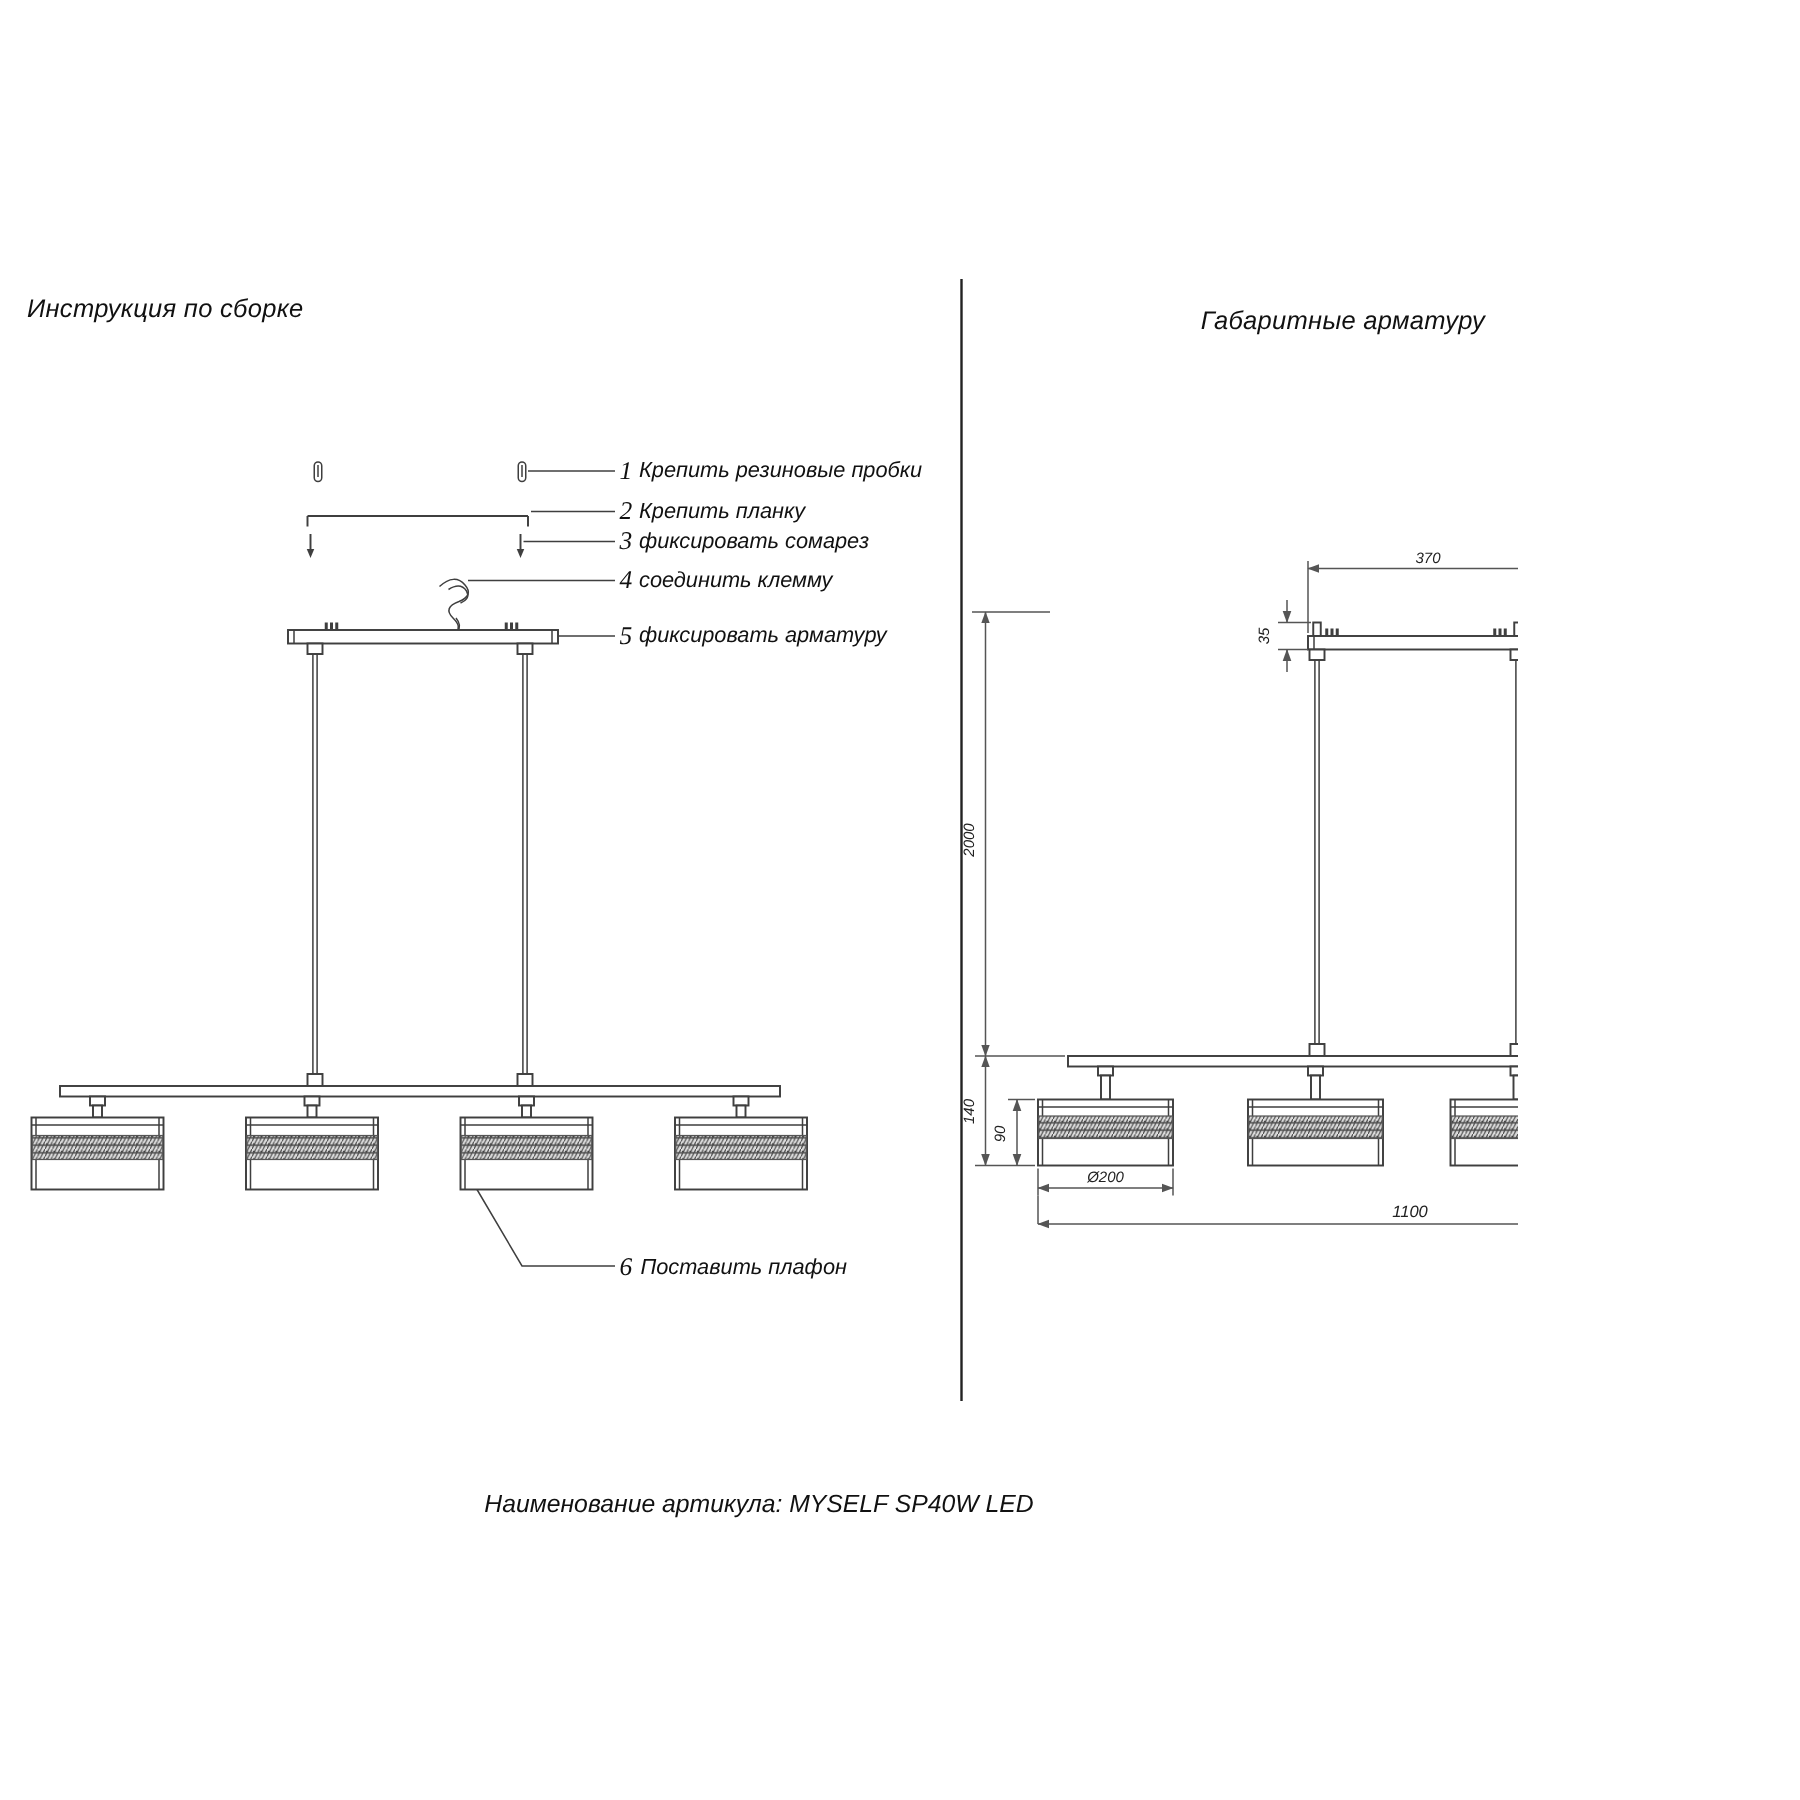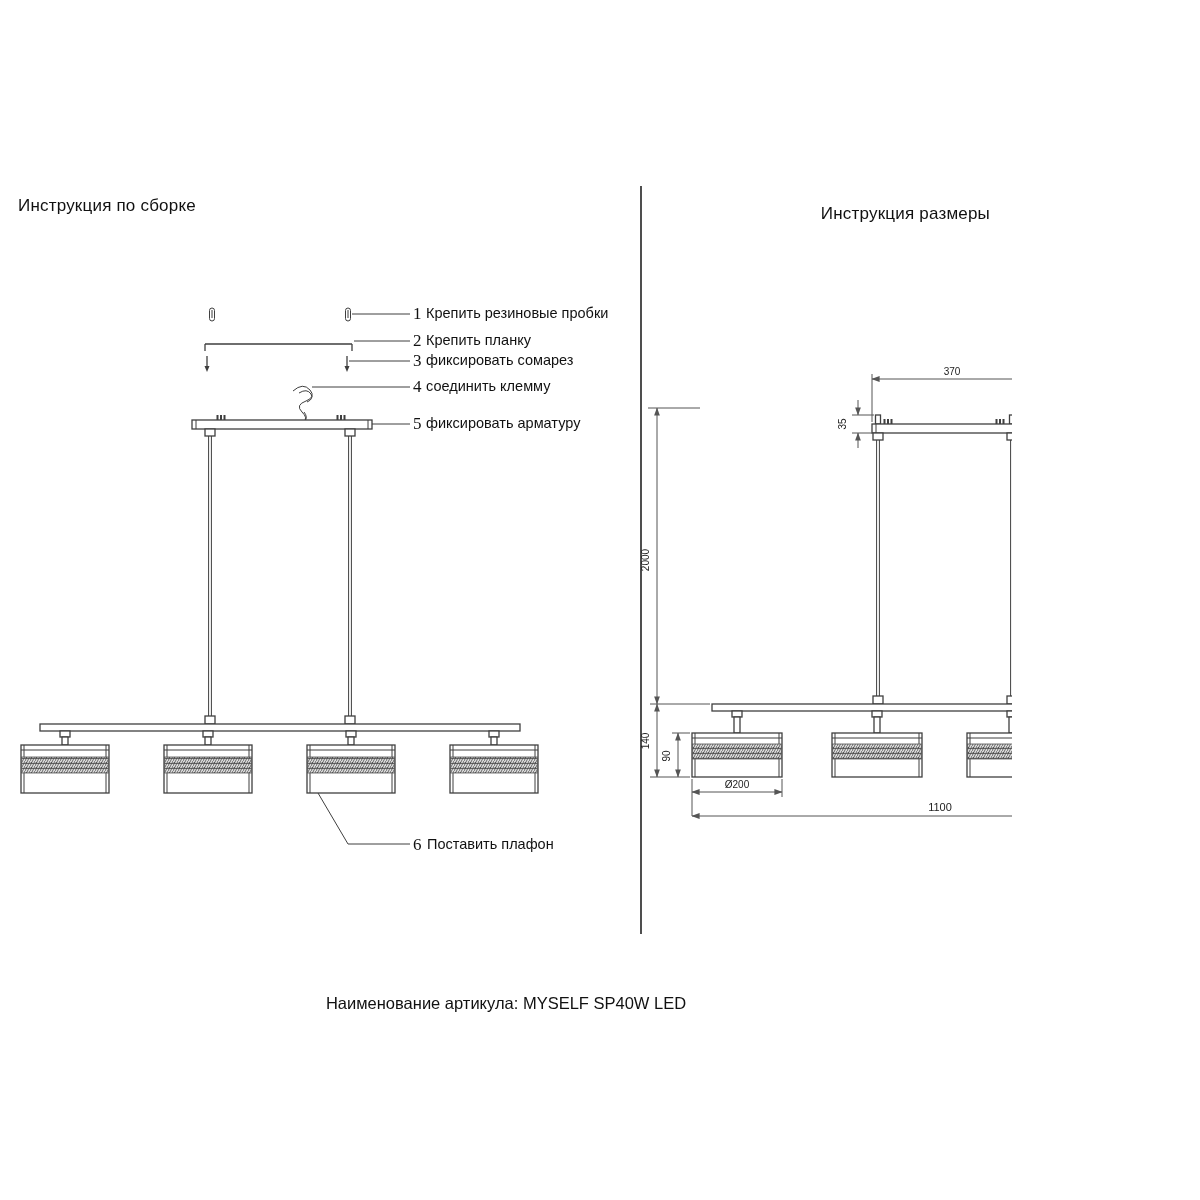--- a/index.html
+++ b/index.html
@@ -1,19 +1,19 @@
 <!DOCTYPE html>
 <html style="--line: #3f3f3f; --dim: #555555; --text: #111111; --bg: #ffffff;"><head>
 <meta charset="utf-8">
 <style>
   :root { --line:#3f3f3f; --dim:#555555; --text:#111111; --bg:#ffffff; }
   * { box-sizing: border-box; }
   body { margin:0; background:#fff; }
   .page { position:relative; width:1012px; height:1200px; background:var(--bg); overflow:hidden;
-          font-family:"Liberation Sans", sans-serif; color:var(--text); }
+          font-family:"Liberation Sans", sans-serif; color:var(--text);font-style:italic; }
   .title { position:absolute; font-size:17px; letter-spacing:.2px; }
   .title-left { top:196px; left:18px; }
   .title-right { top:204px; right:22px; }
   .footer { position:absolute; top:994px; left:0; right:0; text-align:center; font-size:16.5px; }
   svg { position:absolute; top:0; left:0; }
   .ln  { stroke:var(--line); fill:none; stroke-width:1.3; }
   .ln2 { stroke:var(--line); fill:none; stroke-width:1; }
   .fw  { fill:#ffffff; stroke:var(--line); stroke-width:1.3; }
   .fs  { fill:var(--line); stroke:none; }
   .dim { stroke:var(--dim); fill:none; stroke-width:1; }
@@ -21,21 +21,21 @@
   .t-lbl { font-family:"Liberation Sans", sans-serif; font-size:14.5px; fill:var(--text); }
   .t-dim { font-family:"Liberation Sans", sans-serif; font-size:10px; fill:#222; }
   .t-dim-lg { font-family:"Liberation Sans", sans-serif; font-size:11px; fill:#222; }
 </style>
 </head>
 <body>
 
 <div class="page">
 
   <div class="title title-left">Инструкция по сборке</div>
-  <div class="title title-right">Инструкция размеры</div>
+  <div class="title title-right">Габаритные арматуру</div>
   <div class="footer">Наименование артикула: MYSELF SP40W LED</div>
 
   <svg width="1200" height="1200" viewBox="0 0 1200 1200">
     <defs>
       <marker id="arr" viewBox="0 0 10 10" refX="9.5" refY="5" markerWidth="8" markerHeight="8" orient="auto-start-reverse">
         <path d="M0,1.4 L10,5 L0,8.6 z" fill="#555"></path>
       </marker>
       <pattern id="crystal" width="5" height="5" patternUnits="userSpaceOnUse">
         <rect width="5" height="5" fill="#dcdcdc"></rect>
         <path d="M0,5 L2.5,0 M2.5,5 L5,0 M0,2.5 L5,2.5" stroke="#4a4a4a" stroke-width="0.8" fill="none"></path>

